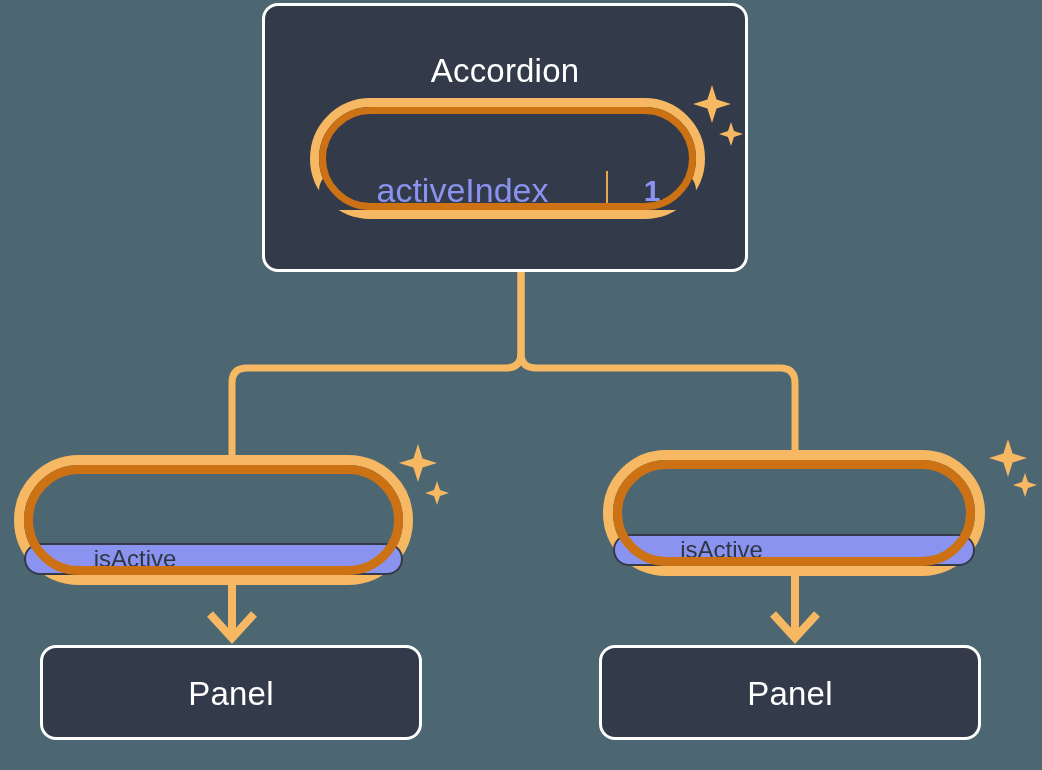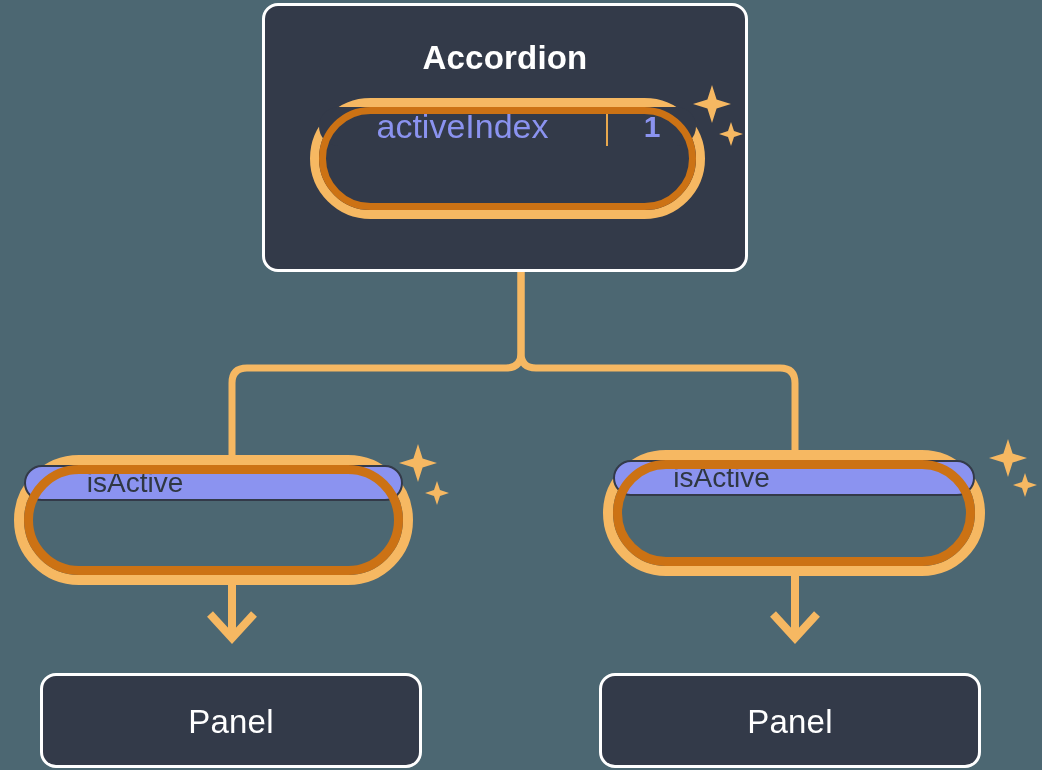--- a/index.html
+++ b/index.html
@@ -44,43 +44,42 @@
     letter-spacing: .2px;
     white-space: nowrap;
   }
 
   #accordion-card {
     left: 262px;
     top: 3px;
     width: 486px;
     height: 269px;
   }
-  #accordion-card .card-title { top: 33px; font-weight: bold; }
+  #accordion-card .card-title { top: 46px; }
 
   .panel-card {
     width: 382px;
     height: 95px;
     top: 645px;
-    margin-top: 28px;
   }
   #panel-left  { left: 40px; }
   #panel-right { left: 599px; }
   .panel-card .card-title {
     top: 50%;
     transform: translateY(-50%);
     line-height: 1;
   }
 
   
   .pill {
     position: absolute;
     box-sizing: border-box;
     border-radius: 999px;
     display: flex;
-    align-items: flex-start;
+    align-items: flex-end;
     
     border: 9px solid #f6b862;
     outline: 7px solid #cc7214;
     outline-offset: -16px;
     background: transparent;
   }
   .pill-inner {
     flex: 1 1 auto;
     display: flex;
     align-items: stretch;
@@ -129,21 +128,21 @@
     outline: 9px solid #cc7214;
     outline-offset: -19px;
   }
   .pill-purple .pill-inner {
     background: #8b93f0;
     border: 2px solid #333a49;
     border-radius: 999px;
   }
   .pill-purple .pill-key {
     color: #2f3742;
-    font-size: 28px;
+    font-size: 24px;
   }
   .pill-purple .pill-val {
     color: #2f3742;
     font-size: 31px;
     font-weight: bold;
     border-left: 2px solid #333a49;
   }
 
   #pill-isactive-left {
     left: 14px;

